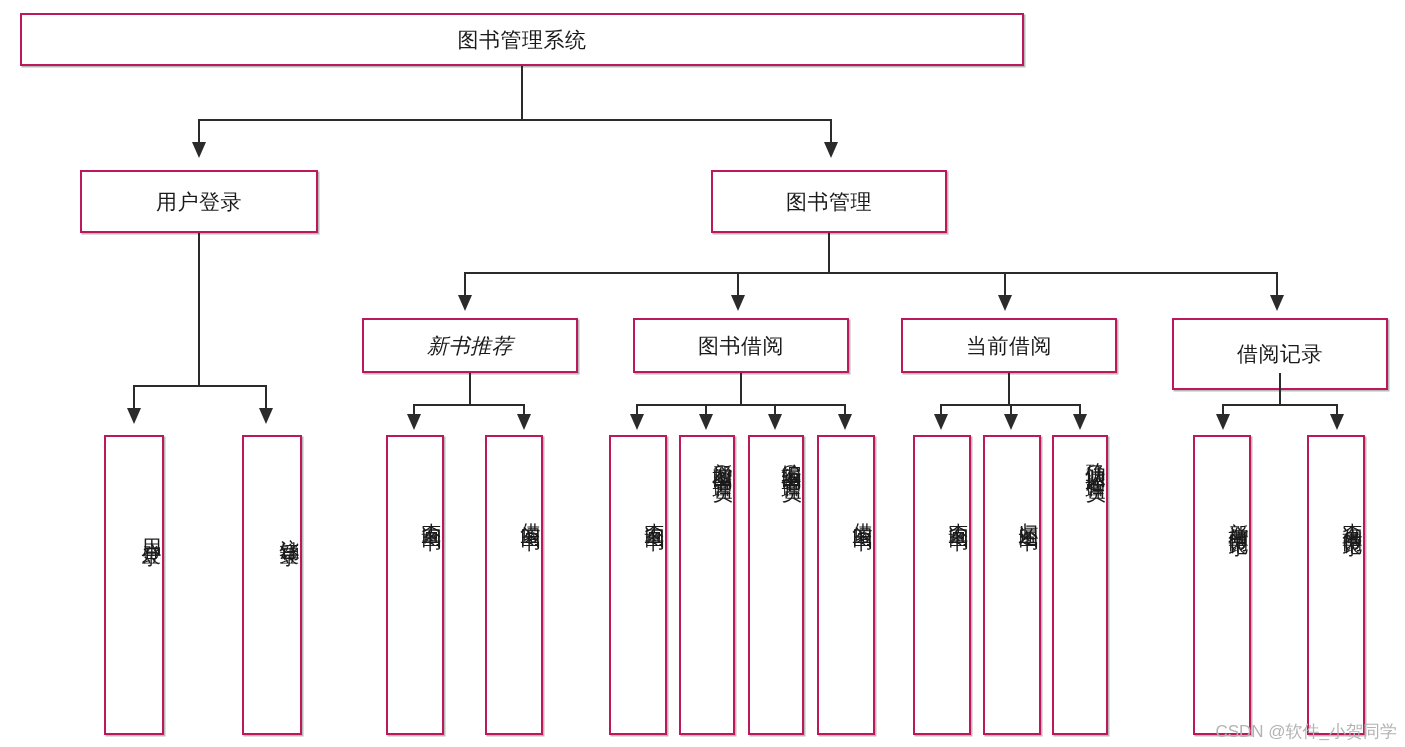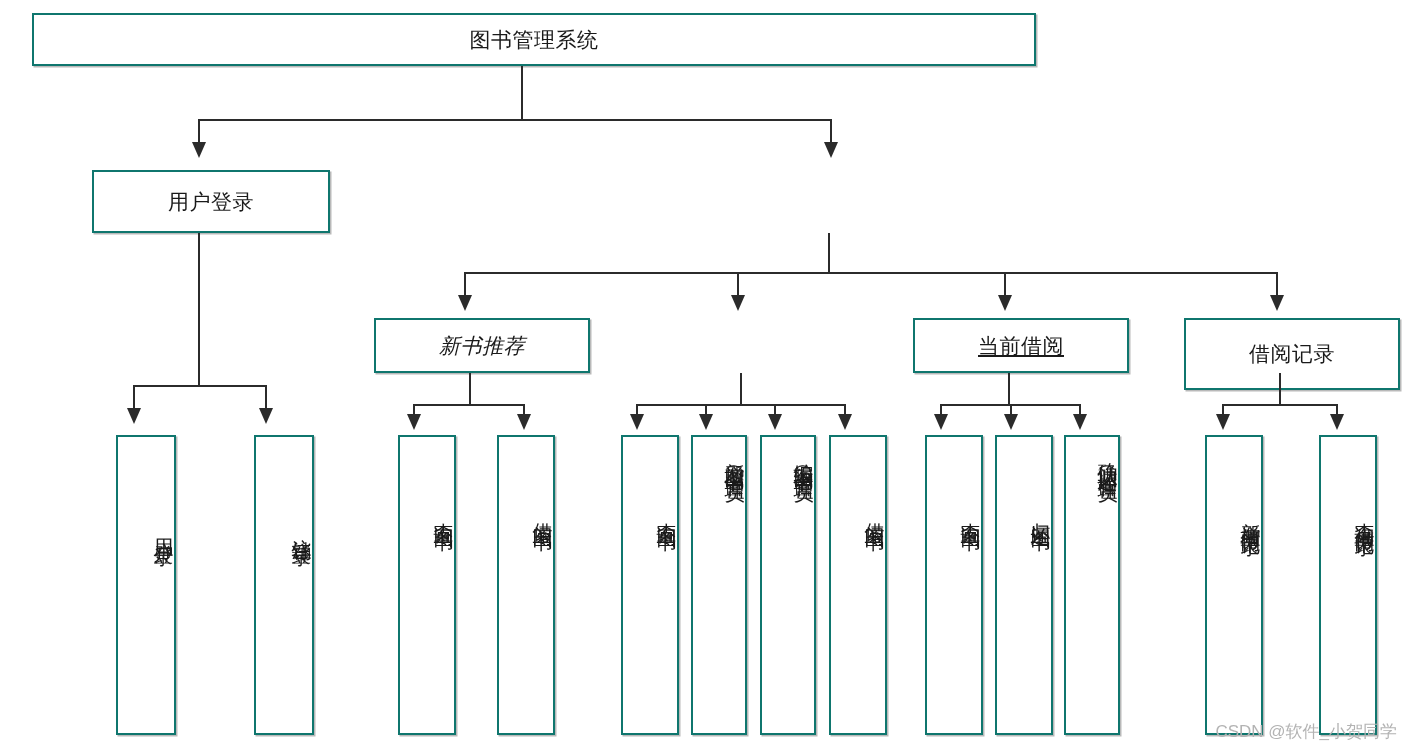--- a/index.html
+++ b/index.html
@@ -16,28 +16,27 @@
     width: 1405px;
     height: 747px;
     background: #ffffff;
     overflow: hidden;
   }
   
   .node {
     position: absolute;
     box-sizing: border-box;
     background: #ffffff;
-    border: 2px solid #0f766e;
+    border: 2px solid #be185d;
     box-shadow: 1.5px 1.5px 0 0 #b9b9b9;
     display: flex;
     align-items: center;
     justify-content: center;
     color: #1a1a1a;
     letter-spacing: 0.5px;
-    margin-left: 12px;
   }
   .node.h {
     font-size: 21px;
     line-height: 1.2;
   }
   .node.root {
     font-size: 21px;
   }
   
   .node.v {
@@ -104,20 +103,23 @@
   <div class="ln v" style="left:198px; top:119px; width:2px; height:26px;"></div>
   <div class="arrow" style="left:192px; top:142px;"></div>
 
   <div class="ln v" style="left:830px; top:119px; width:2px; height:26px;"></div>
   <div class="arrow" style="left:824px; top:142px;"></div>
 
   <div class="node h" style="left:80px; top:170px; width:238px; height:63px;">
     <span>用户登录</span>
   </div>
 
+  <div class="node h" style="left:711px; top:170px; width:236px; height:63px;">
+    <span>图书管理</span>
+  </div>
 
   <div class="ln v" style="left:198px; top:233px; width:2px; height:153px;"></div>
   <div class="ln h" style="left:133px; top:385px; width:134px; height:2px;"></div>
   <div class="ln v" style="left:133px; top:385px; width:2px; height:26px;"></div>
   <div class="arrow" style="left:127px; top:408px;"></div>
   <div class="ln v" style="left:265px; top:385px; width:2px; height:26px;"></div>
   <div class="arrow" style="left:259px; top:408px;"></div>
 
   <div class="ln v" style="left:828px; top:233px; width:2px; height:40px;"></div>
   <div class="ln h" style="left:464px; top:272px; width:814px; height:2px;"></div>
@@ -126,21 +128,24 @@
   <div class="ln v" style="left:737px; top:272px; width:2px; height:26px;"></div>
   <div class="arrow" style="left:731px; top:295px;"></div>
   <div class="ln v" style="left:1004px; top:272px; width:2px; height:26px;"></div>
   <div class="arrow" style="left:998px; top:295px;"></div>
   <div class="ln v" style="left:1276px; top:272px; width:2px; height:26px;"></div>
   <div class="arrow" style="left:1270px; top:295px;"></div>
 
   <div class="node h" style="left:362px; top:318px; width:216px; height:55px;font-style:italic;">
     <span>新书推荐</span>
   </div>
-  <div class="node h" style="left:901px; top:318px; width:216px; height:55px;text-decoration:underline;">
+  <div class="node h" style="left:633px; top:318px; width:216px; height:55px;">
+    <span>图书借阅</span>
+  </div>
+  <div class="node h" style="left:901px; top:318px; width:216px; height:55px;">
     <span>当前借阅</span>
   </div>
   <div class="node h" style="left:1172px; top:318px; width:216px; height:72px;">
     <span>借阅记录</span>
   </div>
 
   <div class="ln v" style="left:469px; top:373px; width:2px; height:32px;"></div>
   <div class="ln h" style="left:413px; top:404px; width:112px; height:2px;"></div>
   <div class="ln v" style="left:413px; top:404px; width:2px; height:16px;"></div>
   <div class="arrow" style="left:407px; top:414px;"></div>

